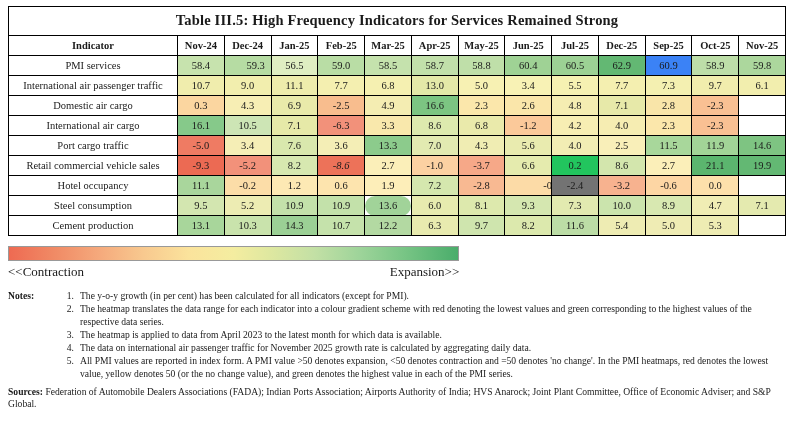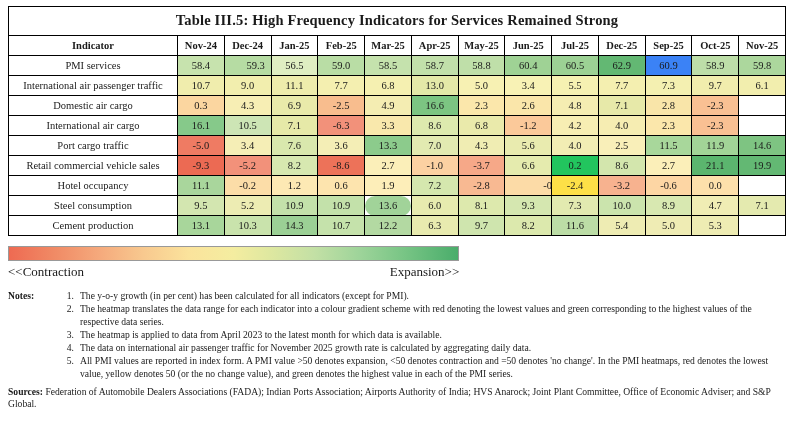--- a/index.html
+++ b/index.html
@@ -207,42 +207,42 @@
           <td class="val" style="background: rgb(249, 239, 185);">2.5</td>
           <td class="val" style="background: rgb(168, 215, 155);">11.5</td>
           <td class="val" style="background: rgb(162, 212, 151);">11.9</td>
           <td class="val" style="background: rgb(126, 196, 130);">14.6</td>
         </tr>
         <tr>
           <td class="ind-col">Retail commercial vehicle sales</td>
           <td class="val" style="background: rgb(236, 106, 83);">-9.3</td>
           <td class="val" style="background: rgb(242, 145, 122);">-5.2</td>
           <td class="val" style="background: rgb(215, 232, 176);">8.2</td>
-          <td class="val" style="background: rgb(237, 114, 89);">-8.6</td>
+          <td class="val" style="background: rgb(237, 114, 89); font-style: italic;">-8.6</td>
           <td class="val" style="background: rgb(251, 239, 185);">2.7</td>
           <td class="val" style="background: rgb(252, 209, 162);">-1.0</td>
           <td class="val" style="background: rgb(246, 168, 136);">-3.7</td>
           <td class="val" style="background: rgb(229, 235, 174);">6.6</td>
           <td class="val" style="background: #22c55e;">0.2</td>
           <td class="val" style="background: rgb(211, 230, 173);">8.6</td>
           <td class="val" style="background: rgb(251, 239, 185);">2.7</td>
           <td class="val" style="background: rgb(91, 181, 110);">21.1</td>
           <td class="val" style="background: rgb(99, 184, 115);">19.9</td>
         </tr>
         <tr>
           <td class="ind-col">Hotel occupancy</td>
           <td class="val" style="background: rgb(169, 214, 156);">11.1</td>
           <td class="val" style="background: rgb(252, 221, 168);">-0.2</td>
           <td class="val" style="background: rgb(253, 233, 180);">1.2</td>
           <td class="val" style="background: rgb(253, 228, 174);">0.6</td>
           <td class="val" style="background: rgb(253, 238, 185);">1.9</td>
           <td class="val" style="background: rgb(213, 231, 174);">7.2</td>
           <td class="val" style="background: rgb(248, 185, 146);">-2.8</td>
           <td class="val" style="background: rgb(252, 219, 167); padding-left: 38px;">-0.3</td>
-          <td class="val" style="background: #fde047;">-2.4</td>
+          <td class="val" style="background: #737373;">-2.4</td>
           <td class="val" style="background: rgb(247, 178, 143);">-3.2</td>
           <td class="val" style="background: rgb(253, 214, 164);">-0.6</td>
           <td class="val" style="background: rgb(253, 224, 171);">0.0</td>
           <td class="val empty" style="background: rgb(255, 255, 255);"></td>
         </tr>
         <tr>
           <td class="ind-col">Steel consumption</td>
           <td class="val" style="background: rgb(211, 230, 176);">9.5</td>
           <td class="val" style="background: rgb(237, 236, 179);">5.2</td>
           <td class="val" style="background: rgb(195, 225, 170);">10.9</td>

